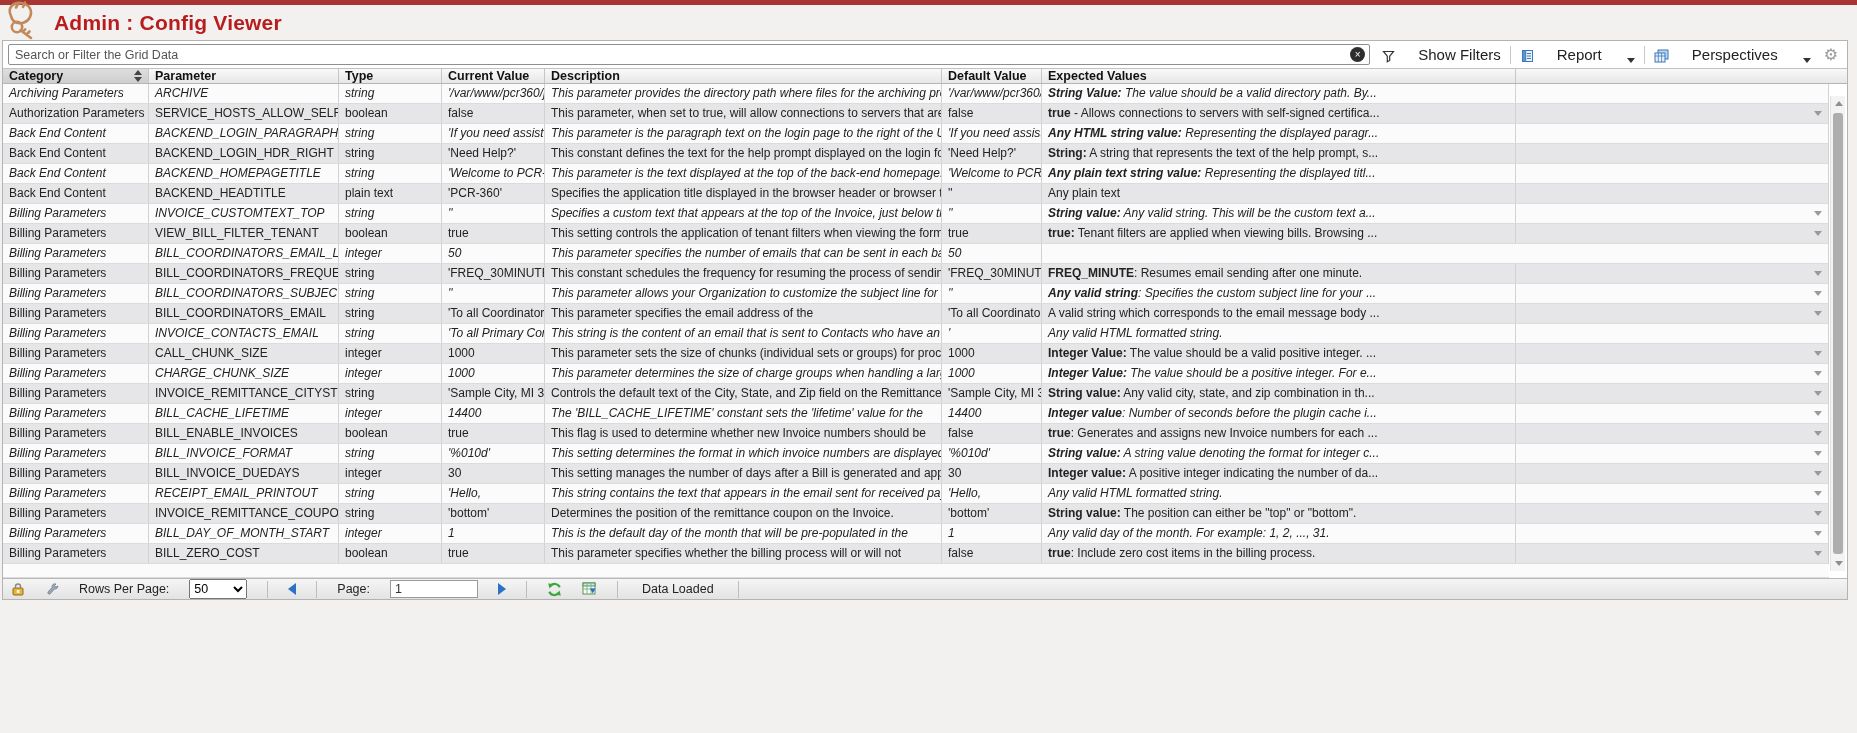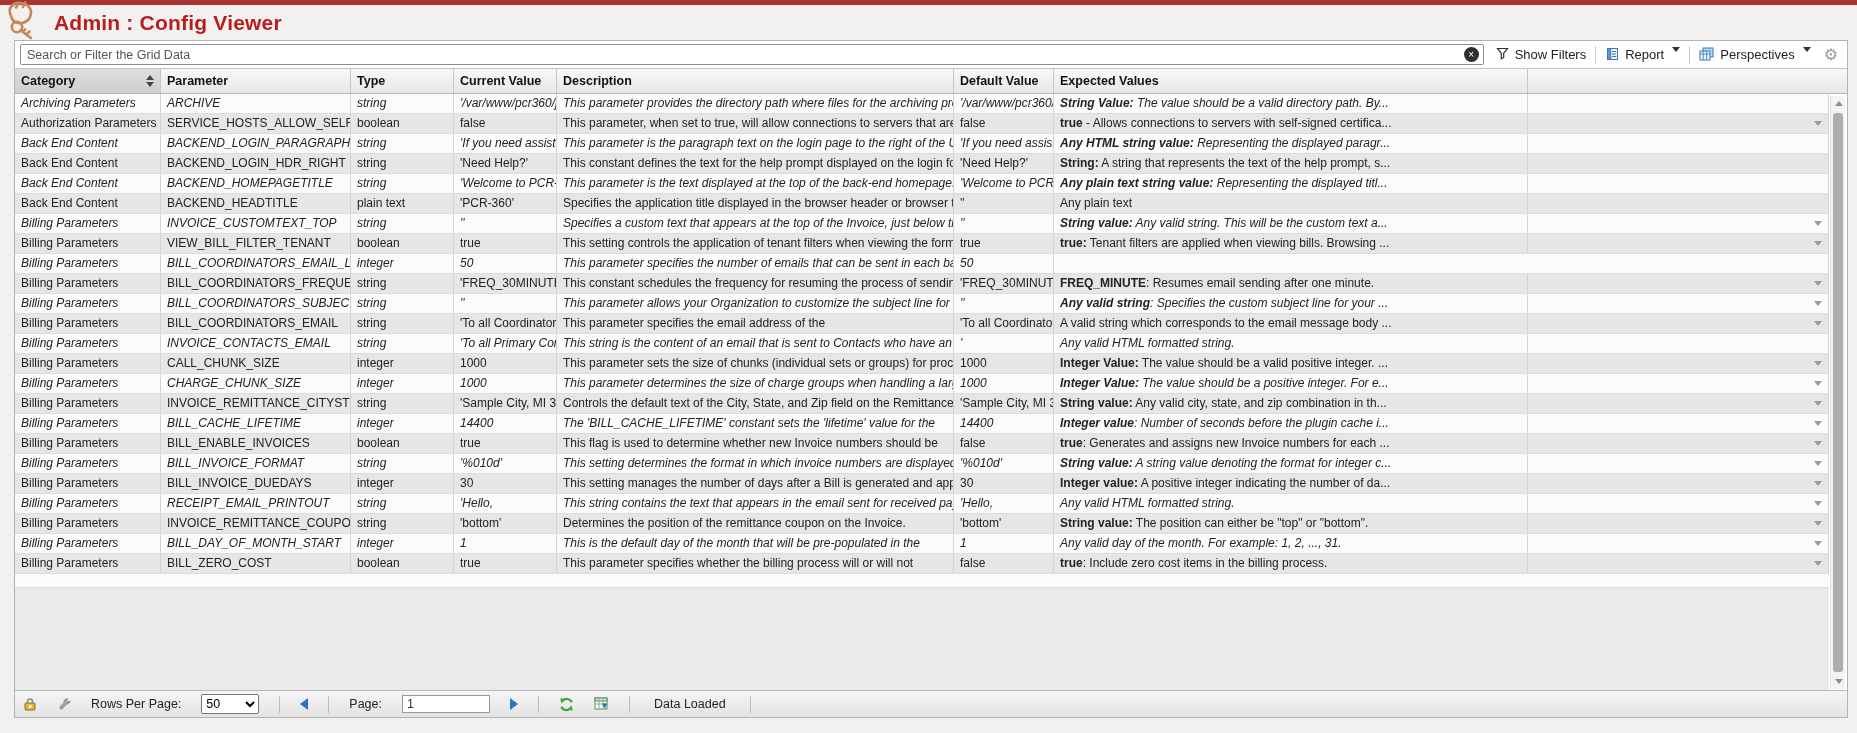--- a/index.html
+++ b/index.html
@@ -5,33 +5,33 @@
   * { box-sizing: border-box; }
   html,body { margin:0; padding:0; }
   body { font-family:"Liberation Sans", sans-serif; background:#fff; }
   .app { position:relative; width:1857px; height:733px; background:#f2f1f0; overflow:hidden; }
 
   .top-strip { height:5px; background:#a93434; }
   .title-bar { height:36px; display:flex; align-items:center; padding-left:54px; }
   .logo { position:absolute; top:0; left:3px; }
   .title { margin:0; font-size:21px; font-weight:600; color:#b91c1c; letter-spacing:0.2px; }
 
-  .panel { position:absolute; left:14px; right:9px; top:40px; height:678px;
+  .panel { position:absolute; left:2px; right:9px; top:40px; height:560px;
            background:#fff; border:1px solid #b3b3b3; display:flex; flex-direction:column; }
 
   
   .toolbar { display:flex; align-items:center; height:27px; padding:3px 5px; background:#fff; }
   .search-wrap { position:relative; flex:1; }
   .search { width:100%; height:21px; border:1px solid #8f8f8f; border-radius:2px;
             font-family:"Liberation Sans", sans-serif; font-size:12.5px; padding:0 24px 0 6px; color:#333; }
   .search::placeholder { color:#555; opacity:1; }
   .clear-btn { position:absolute; right:5px; top:3px; width:15px; height:15px; background:#2e2e2e;
                border-radius:50%; color:#fff; font-size:10px; line-height:15px; text-align:center; cursor:pointer; }
   .tool-right { display:flex; align-items:center; gap:9px; margin-left:12px; padding-right:4px; }
-  .tool-item { display:flex; align-items:flex-start; gap:6px; font-size:13px; color:#222; cursor:pointer; white-space:nowrap; }
+  .tool-item { display:flex; align-items:flex-end; gap:23px; font-size:15px; color:#222; cursor:pointer; white-space:nowrap; }
   .tsep { width:1px; height:18px; background:#c9c9c9; }
   .dd-caret { width:0; height:0; border-left:4px solid transparent; border-right:4px solid transparent; border-top:5px solid #333; margin-left:2px; }
   .gear { font-size:16px; color:#9a9a9a; cursor:pointer; margin-left:4px; }
 
   
   .grid-head { display:flex; height:26px; background:linear-gradient(#f9f9f9,#e7e7e7);
                border-top:1px solid #c2c2c2; border-bottom:1px solid #b5b5b5; font-size:12.5px; font-weight:bold; color:#111; }
   .hcell { display:flex; align-items:center; padding:0 6px; border-right:1px solid #c6c6c6; overflow:hidden; white-space:nowrap; cursor:pointer; }
   .hcell.sorted { background:linear-gradient(#dedede,#cecece); }
   .sort-icon { margin-left:auto; display:flex; flex-direction:column; gap:2px; padding-left:4px; }

